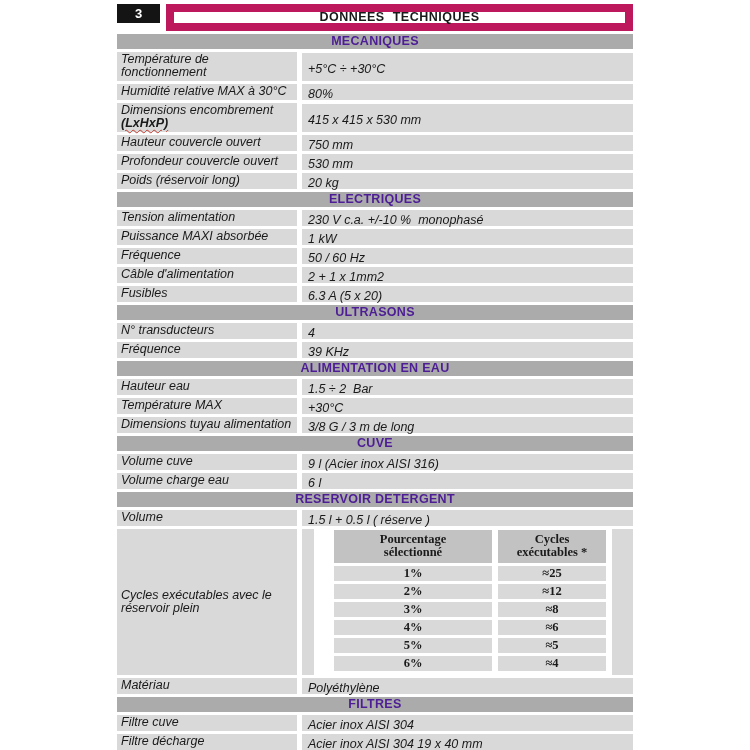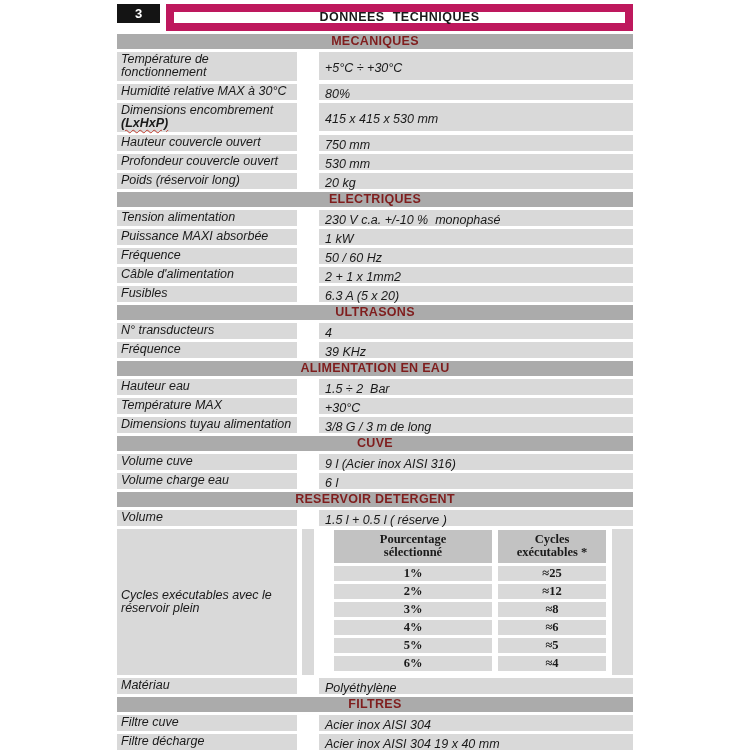--- a/index.html
+++ b/index.html
@@ -16,27 +16,27 @@
     font-weight:bold;font-size:13px;line-height:19px;text-align:center;
   }
   .title-bar{
     flex:1;height:11px;border:8px solid #be185d;background:#ffffff;
     font-weight:bold;font-size:12.5px;line-height:11px;text-align:center;
     white-space:pre;letter-spacing:.5px;
   }
 
   
   .section-bar{
-    background:#ababab;color:#7f1d1d;font-weight:bold;font-size:12.5px;
+    background:#ababab;color:#4c1d95;font-weight:bold;font-size:12.5px;
     height:15px;line-height:15px;text-align:center;margin:2px 0 3px 0;
     letter-spacing:.3px;
   }
 
   
-  .row{display:flex;gap:22px;margin-bottom:3px;align-items:flex-start;}
+  .row{display:flex;gap:5px;margin-bottom:3px;align-items:center;}
   .cell{background:#d9d9d9;font-style:italic;font-size:12.5px;line-height:13px;}
   .cell.label{width:180px;box-sizing:border-box;padding:1px 2px 2px 4px;}
   .cell.value{flex:1;box-sizing:border-box;padding:7px 2px 2px 6px;white-space:pre;}
   .row.oneline .cell{height:16px;}
   .row.oneline .cell{display:flex;align-items:center;}
   .row.twoline .cell{min-height:28px;}
   .row.twoline .cell.value{display:flex;align-items:center;}
   .wavy{
     text-decoration-line:underline;text-decoration-style:wavy;
     text-decoration-color:#c0392b;text-decoration-thickness:1px;

